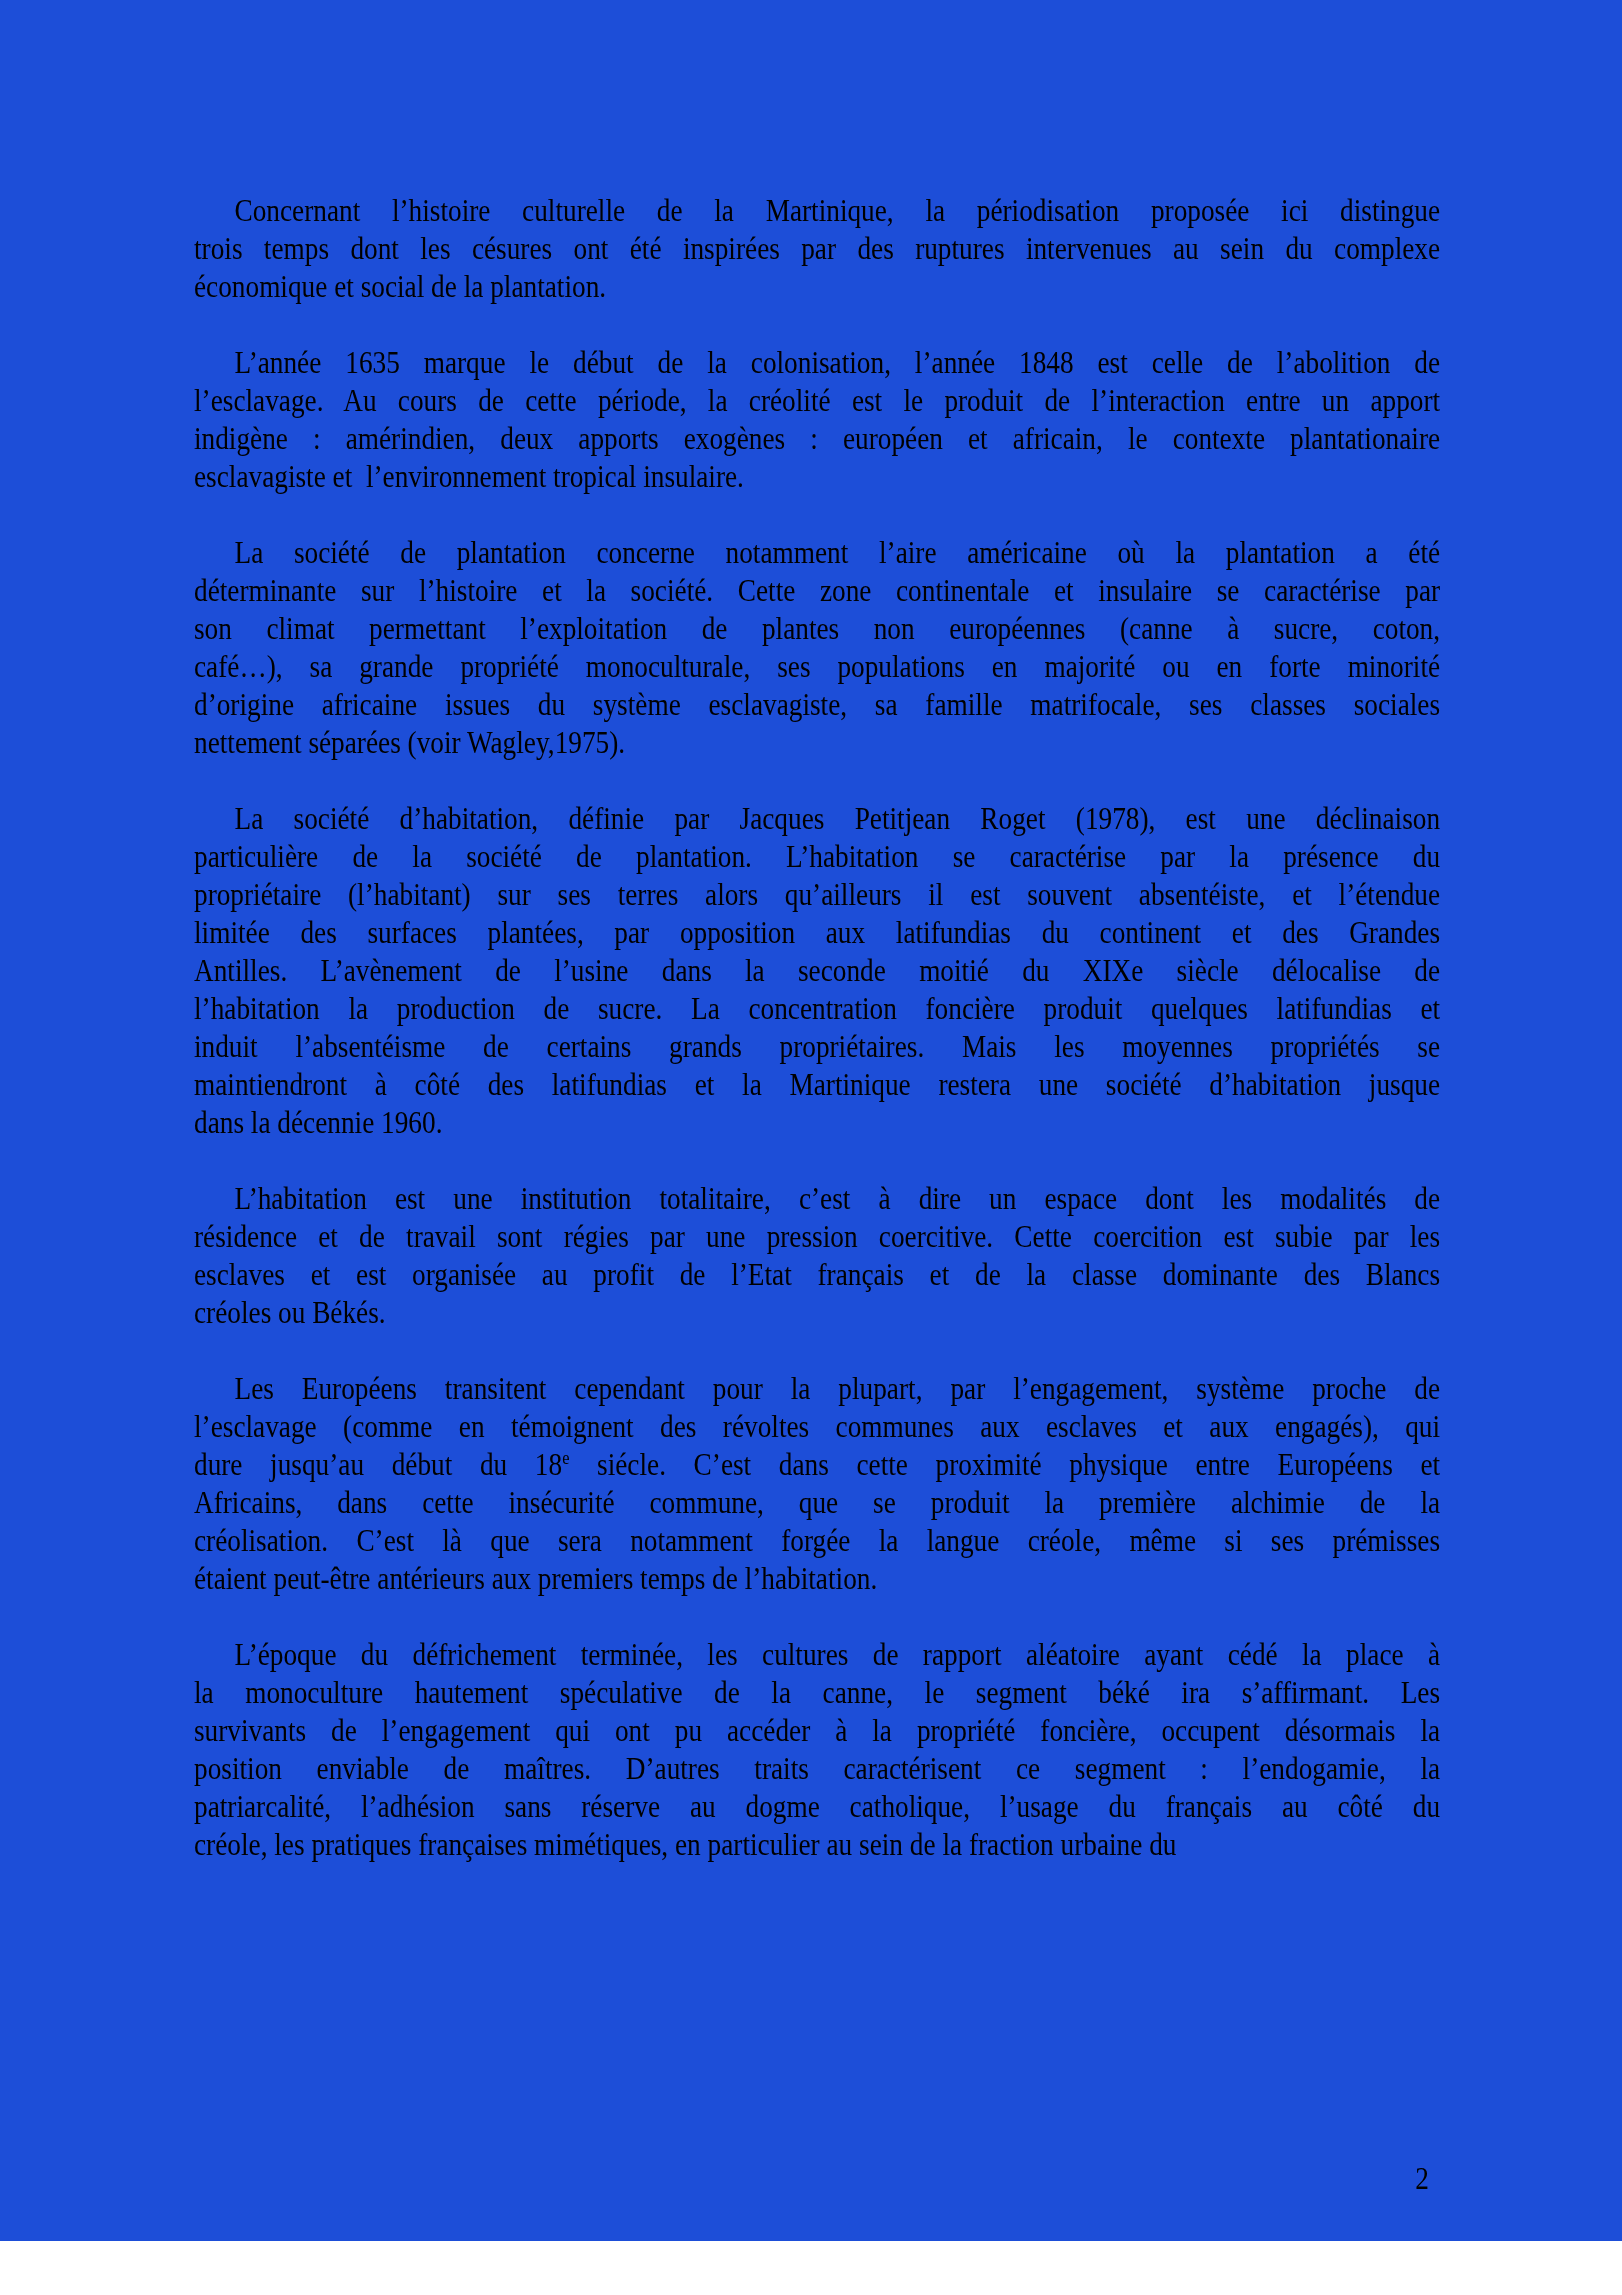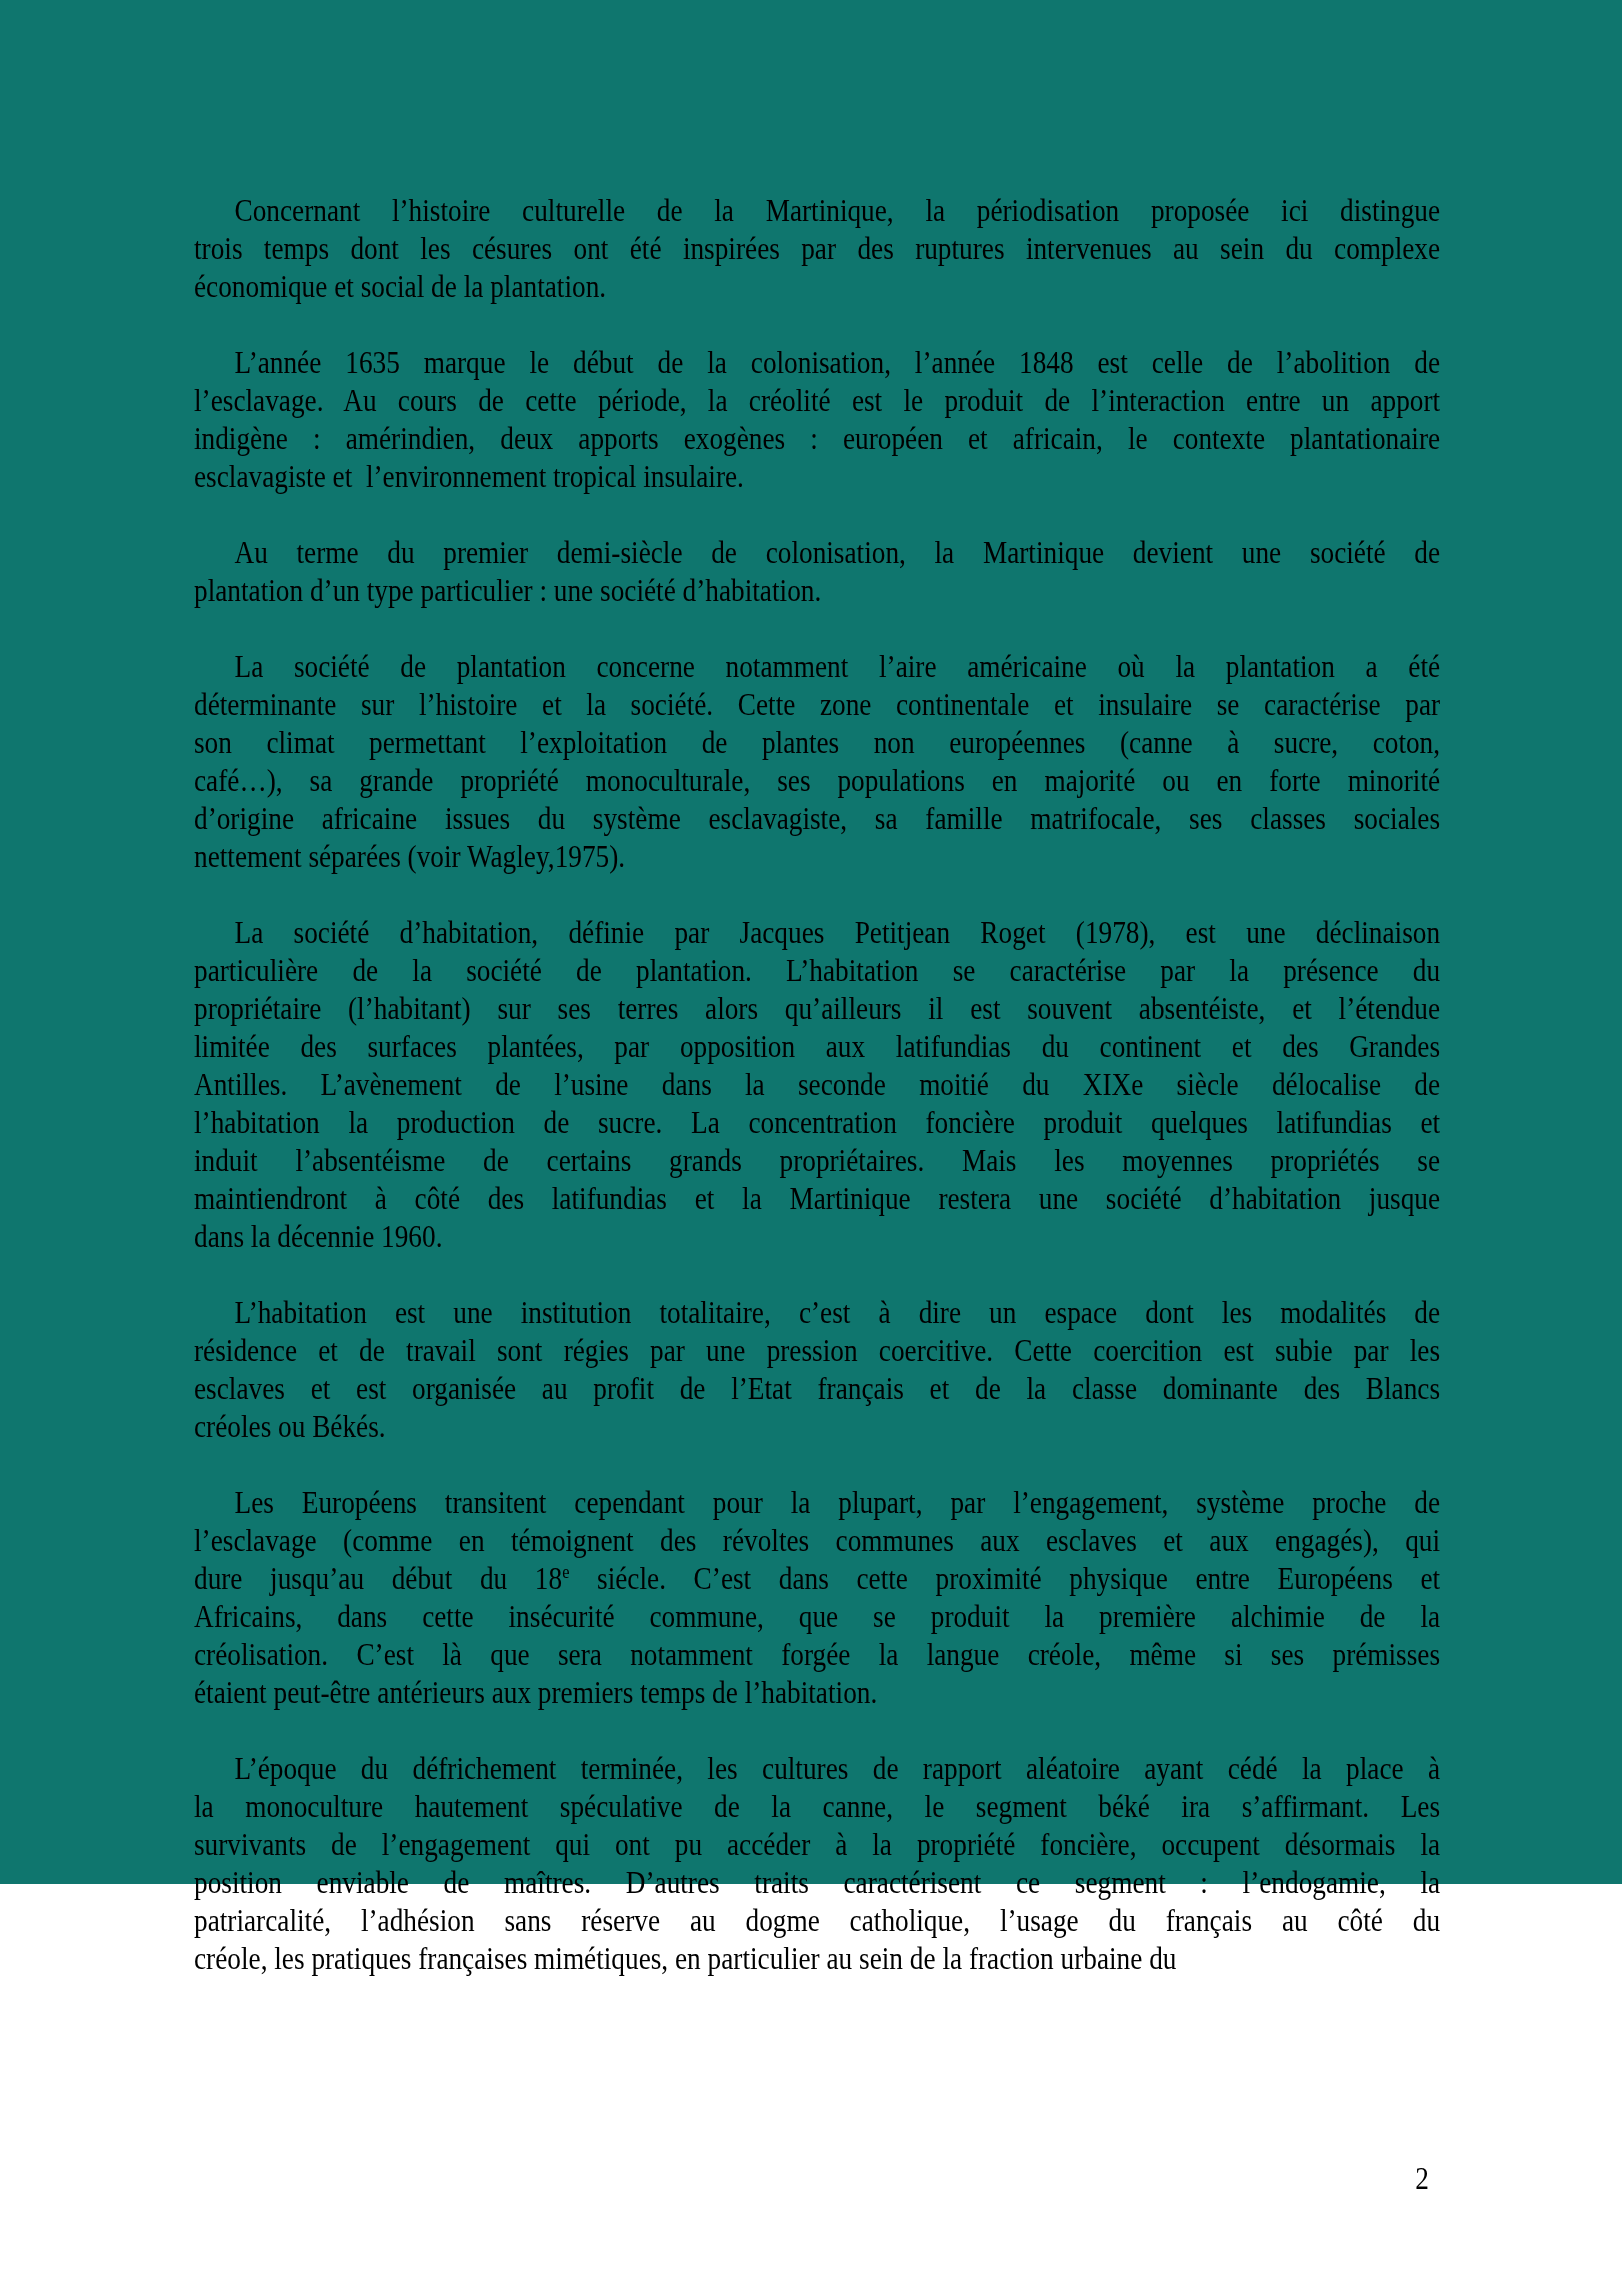--- a/index.html
+++ b/index.html
@@ -9,22 +9,22 @@
     background: #ffffff;
   }
   body {
     width: 1623px;
     height: 2295px;
     overflow: hidden;
   }
   .page {
     position: relative;
     width: 1623px;
-    height: 1884px;
-    background: #0f766e;
+    height: 2241px;
+    background: #1d4ed8;
     color: #000000;
     font-family: "Liberation Serif", "DejaVu Serif", serif;
   }
   .content {
     position: absolute;
     left: 194px;
     top: 192px;
     width: 1416px; 
   }
   .block {
@@ -80,24 +80,20 @@
         <div class="line">trois temps dont les césures ont été inspirées par des ruptures intervenues au sein du complexe</div>
         <div class="line final">économique et social de la plantation.</div>
       </div>
       <div class="block paragraph">
         <div class="line first">L’année 1635 marque le début de la colonisation, l’année 1848 est celle de l’abolition de</div>
         <div class="line">l’esclavage. Au cours de cette période, la créolité est le produit de l’interaction entre un apport</div>
         <div class="line">indigène : amérindien, deux apports exogènes : européen et africain, le contexte plantationaire</div>
         <div class="line final">esclavagiste et  l’environnement tropical insulaire.</div>
       </div>
       <div class="block paragraph">
-        <div class="line first">Au terme du premier demi-siècle de colonisation, la Martinique devient une société de</div>
-        <div class="line final">plantation d’un type particulier : une société d’habitation.</div>
-      </div>
-      <div class="block paragraph">
         <div class="line first">La société de plantation concerne notamment l’aire américaine où la plantation a été</div>
         <div class="line">déterminante sur l’histoire et la société. Cette zone continentale et insulaire se caractérise par</div>
         <div class="line">son climat permettant l’exploitation de plantes non européennes (canne à sucre, coton,</div>
         <div class="line">café…), sa grande propriété monoculturale, ses populations en majorité ou en forte minorité</div>
         <div class="line">d’origine africaine issues du système esclavagiste, sa famille matrifocale, ses classes sociales</div>
         <div class="line final">nettement séparées (voir Wagley,1975).</div>
       </div>
       <div class="block paragraph">
         <div class="line first">La société d’habitation, définie par Jacques Petitjean Roget (1978), est une déclinaison</div>
         <div class="line">particulière de la société de plantation. L’habitation se caractérise par la présence du</div>

